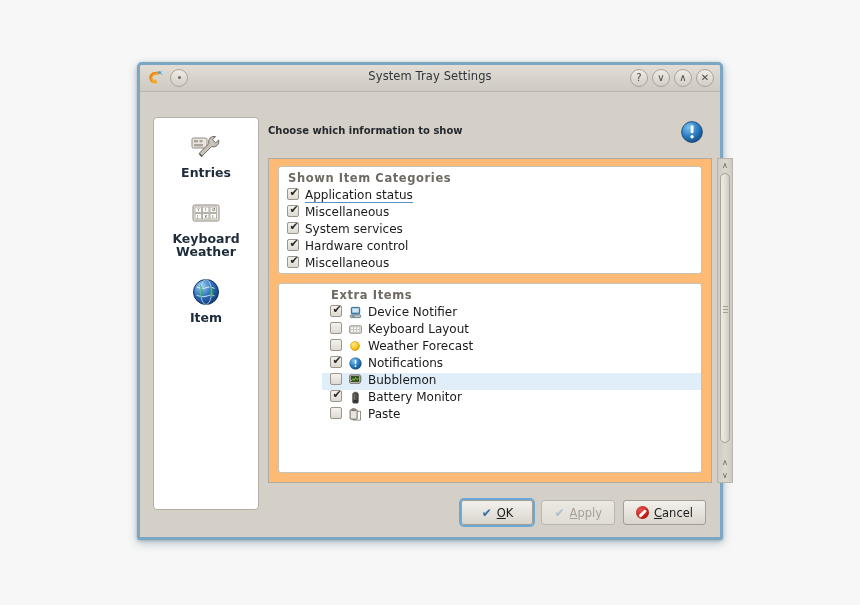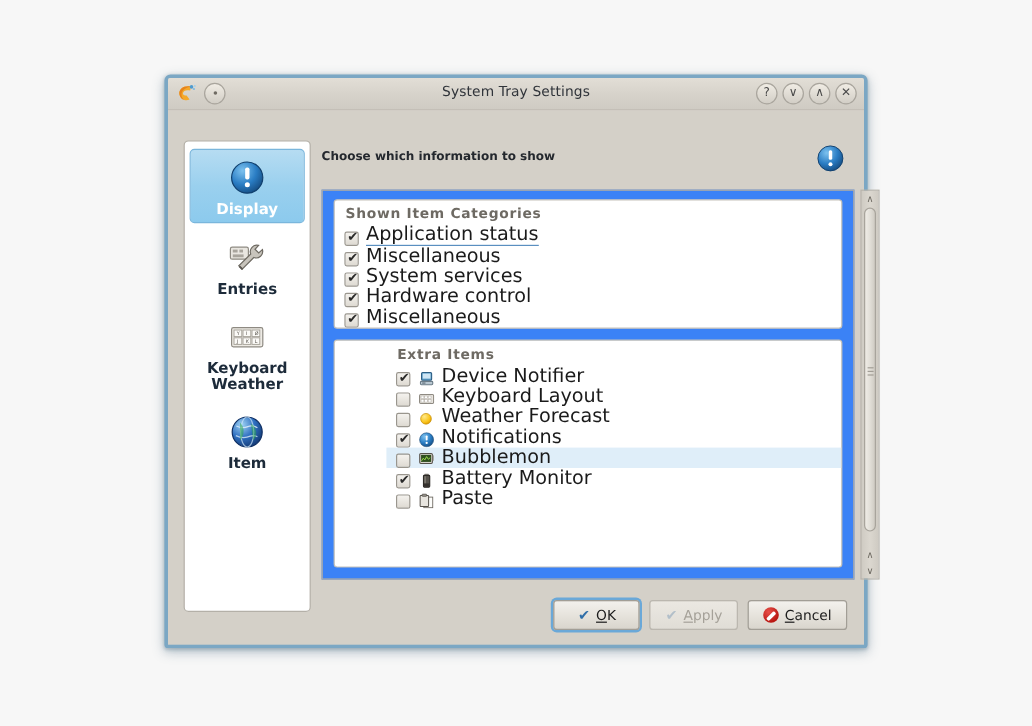--- a/index.html
+++ b/index.html
@@ -100,43 +100,43 @@
   #header-title {
     font-size: 10px; font-weight: bold; color: #24282e;
     position: absolute; left: 0; top: 5px;
   }
   #header-icon { position: absolute; right: 2px; top: 0px; }
 
   #scrollarea {
     position: absolute;
     left: 128px; top: 66px;
     width: 444px; height: 325px;
-    background: #3b82f6;
+    background: #fdba74;
     border: 1px solid #b0aca4;
     box-sizing: border-box;
     overflow: hidden;
   }
   .groupbox {
     position: absolute;
     left: 9px; right: 9px;
     border: 1px solid #c6c2ba;
     border-radius: 3px;
     box-sizing: border-box;
     background: #ffffff;
   }
   #gb-categories { top: 7px; height: 108px; }
   #gb-extra { top: 124px; bottom: 9px; padding-left: 43px; }
   .gb-title {
     font-size: 11.5px; font-weight: bold; color: #6e6a63;
     padding: 4px 0 3px 9px; letter-spacing: 0.6px;
   }
   .row {
-    display: flex; align-items: flex-end;
+    display: flex; align-items: flex-start;
     height: 17px; padding-left: 8px;
-    font-size: 16px; color: #1a1a1a;
+    font-size: 12px; color: #1a1a1a;
     cursor: default;
   }
   .row.highlight { background: #dfeef9; }
   .cb {
     width: 12px; height: 12px; flex: none;
     border: 1px solid #9a968e;
     background: linear-gradient(to bottom, #f4f2ee, #dedad2);
     border-radius: 2px;
     margin-right: 6px;
     position: relative;
@@ -243,37 +243,20 @@
       <div class="circ-btn">∨</div>
       <div class="circ-btn">∧</div>
       <div class="circ-btn">✕</div>
     </div>
   </div>
 
   <div id="win-body">
 
     <div id="sidebar">
 
-      <div class="side-item selected">
-        <div class="side-icon">
-          <svg width="30" height="30" viewBox="0 0 30 30">
-            <defs>
-                <radialGradient id="ig1" cx="35%" cy="28%" r="80%">
-              <stop offset="0" stop-color="#7dc2ef"></stop>
-                  <stop offset="0.55" stop-color="#2a7dc4"></stop>
-              <stop offset="1" stop-color="#14497d"></stop>
-                </radialGradient>
-              </defs>
-            <circle cx="15" cy="15" r="13" fill="url(#ig1)" stroke="#11406e" stroke-width="1"></circle>
-            <rect x="13.3" y="6.5" width="3.6" height="10" rx="1.6" fill="#fff"></rect>
-            <circle cx="15.1" cy="21" r="2.1" fill="#fff"></circle>
-          </svg>
-        </div>
-        <div class="side-label">Display</div>
-      </div>
 
       <div class="side-item">
         <div class="side-icon">
           <svg width="32" height="28" viewBox="0 0 32 28">
             <rect x="2" y="5" width="15" height="10" rx="1.5" fill="#e9e6e0" stroke="#8e8a82"></rect>
             <rect x="4" y="7" width="4" height="2.4" fill="#a9a59d"></rect>
             <rect x="9.5" y="7" width="3" height="2.4" fill="#a9a59d"></rect>
             <rect x="4" y="11" width="9" height="2.4" fill="#a9a59d"></rect>
             <path d="M25.5 3.5 a5.5 5.5 0 0 0 -6.6 7.2 L9 20.5 l2.8 2.8 L21.5 13.6 a5.5 5.5 0 0 0 7.2 -6.6 L25.6 9.8 L22.5 6.7 Z" fill="#c8c4bc" stroke="#6e6a62" stroke-width="1"></path>
             <path d="M9.6 21 l2.5 2.5" stroke="#5a5650" stroke-width="1.6"></path>

